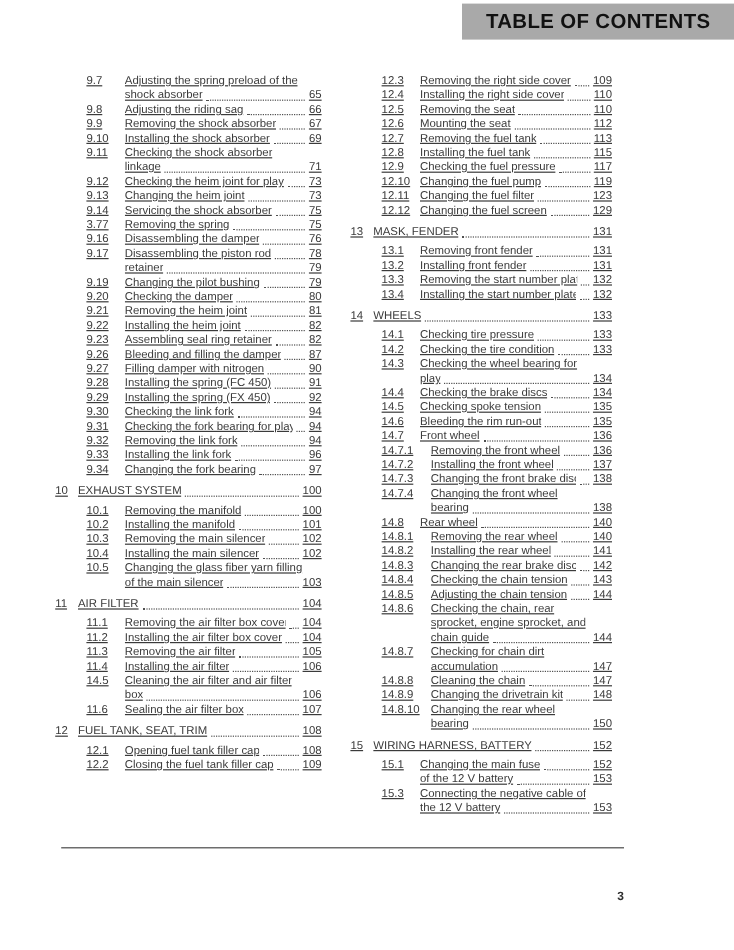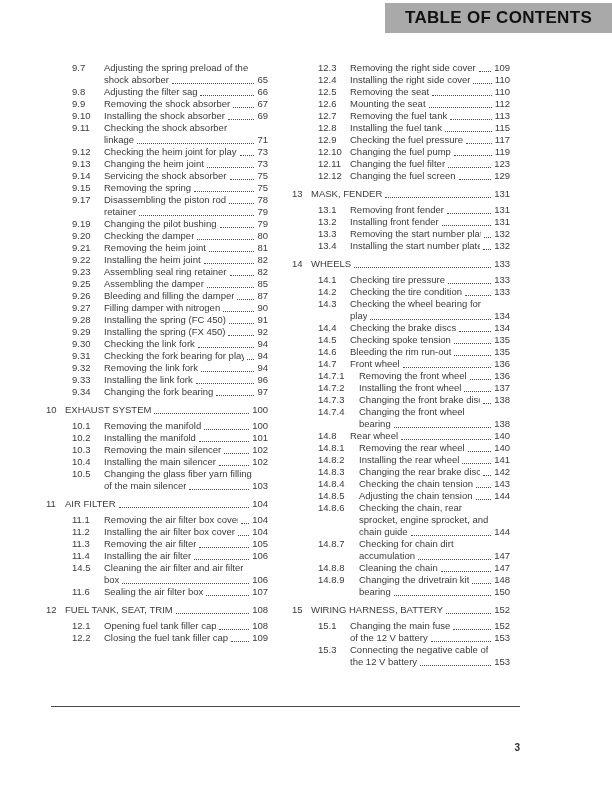--- a/index.html
+++ b/index.html
@@ -8,21 +8,21 @@
     font-family:"Liberation Sans",sans-serif;color:#3b3b3b;overflow:hidden;
     margin:0 auto;
   }
   .header-bar{
     position:absolute;top:3px;left:385px;right:0;height:30px;
     background:#a9a9a9;display:flex;align-items:center;justify-content:center;
   }
   .header-bar span{
     font-size:17px;font-weight:bold;color:#111111;letter-spacing:.3px;white-space:nowrap;
   }
-  .col{position:absolute;top:62px;font-size:9.5px;line-height:12px;}
+  .col{position:absolute;top:62px;font-size:9.5px;line-height:12px;text-decoration:underline;}
   .col-left{left:46px;width:222px;}
   .col-right{left:292px;width:218px;}
   .item{}
   .item.sec{margin-top:6px;margin-bottom:4px;}
   .row{display:flex;align-items:stretch;white-space:nowrap;}
   .sec .num{flex:0 0 19px;}
   .ent .row,.deep .row{padding-left:26px;}
   .ent .num{flex:0 0 32px;}
   .deep .num{flex:0 0 41px;}
   .num,.ttl{color:#3b3b3b;}
@@ -59,21 +59,21 @@
         <div class="row">
           <span class="num"></span>
           <span class="ttl">shock absorber</span>
           <span class="dots"></span>
           <span class="pg">65</span>
         </div>
       </div>
       <div class="item ent">
         <div class="row">
           <span class="num">9.8</span>
-          <span class="ttl">Adjusting the filter sag</span>
+          <span class="ttl">Adjusting the riding sag</span>
           <span class="dots"></span>
           <span class="pg">66</span>
         </div>
       </div>
       <div class="item ent">
         <div class="row">
           <span class="num">9.9</span>
           <span class="ttl">Removing the shock absorber</span>
           <span class="dots"></span>
           <span class="pg">67</span>
@@ -118,24 +118,32 @@
       <div class="item ent">
         <div class="row">
           <span class="num">9.14</span>
           <span class="ttl">Servicing the shock absorber</span>
           <span class="dots"></span>
           <span class="pg">75</span>
         </div>
       </div>
       <div class="item ent">
         <div class="row">
-          <span class="num">9.15</span>
+          <span class="num">3.77</span>
           <span class="ttl">Removing the spring</span>
           <span class="dots"></span>
           <span class="pg">75</span>
+        </div>
+      </div>
+      <div class="item ent">
+        <div class="row">
+          <span class="num">9.16</span>
+          <span class="ttl">Disassembling the damper</span>
+          <span class="dots"></span>
+          <span class="pg">76</span>
         </div>
       </div>
       <div class="item ent">
         <div class="row">
           <span class="num">9.17</span>
           <span class="ttl">Disassembling the piston rod</span>
           <span class="dots"></span>
           <span class="pg">78</span>
         </div>
       </div>
@@ -182,28 +190,20 @@
       <div class="item ent">
         <div class="row">
           <span class="num">9.23</span>
           <span class="ttl">Assembling seal ring retainer</span>
           <span class="dots"></span>
           <span class="pg">82</span>
         </div>
       </div>
       <div class="item ent">
         <div class="row">
-          <span class="num">9.25</span>
-          <span class="ttl">Assembling the damper</span>
-          <span class="dots"></span>
-          <span class="pg">85</span>
-        </div>
-      </div>
-      <div class="item ent">
-        <div class="row">
           <span class="num">9.26</span>
           <span class="ttl">Bleeding and filling the damper</span>
           <span class="dots"></span>
           <span class="pg">87</span>
         </div>
       </div>
       <div class="item ent">
         <div class="row">
           <span class="num">9.27</span>
           <span class="ttl">Filling damper with nitrogen</span>
@@ -715,20 +715,24 @@
       </div>
       <div class="item deep">
         <div class="row">
           <span class="num">14.8.9</span>
           <span class="ttl">Changing the drivetrain kit</span>
           <span class="dots"></span>
           <span class="pg">148</span>
         </div>
       </div>
       <div class="item deep">
+        <div class="row">
+          <span class="num">14.8.10</span>
+          <span class="ttl">Changing the rear wheel</span>
+        </div>
         <div class="row">
           <span class="num"></span>
           <span class="ttl">bearing</span>
           <span class="dots"></span>
           <span class="pg">150</span>
         </div>
       </div>
       <div class="item sec">
         <div class="row">
           <span class="num">15</span>

